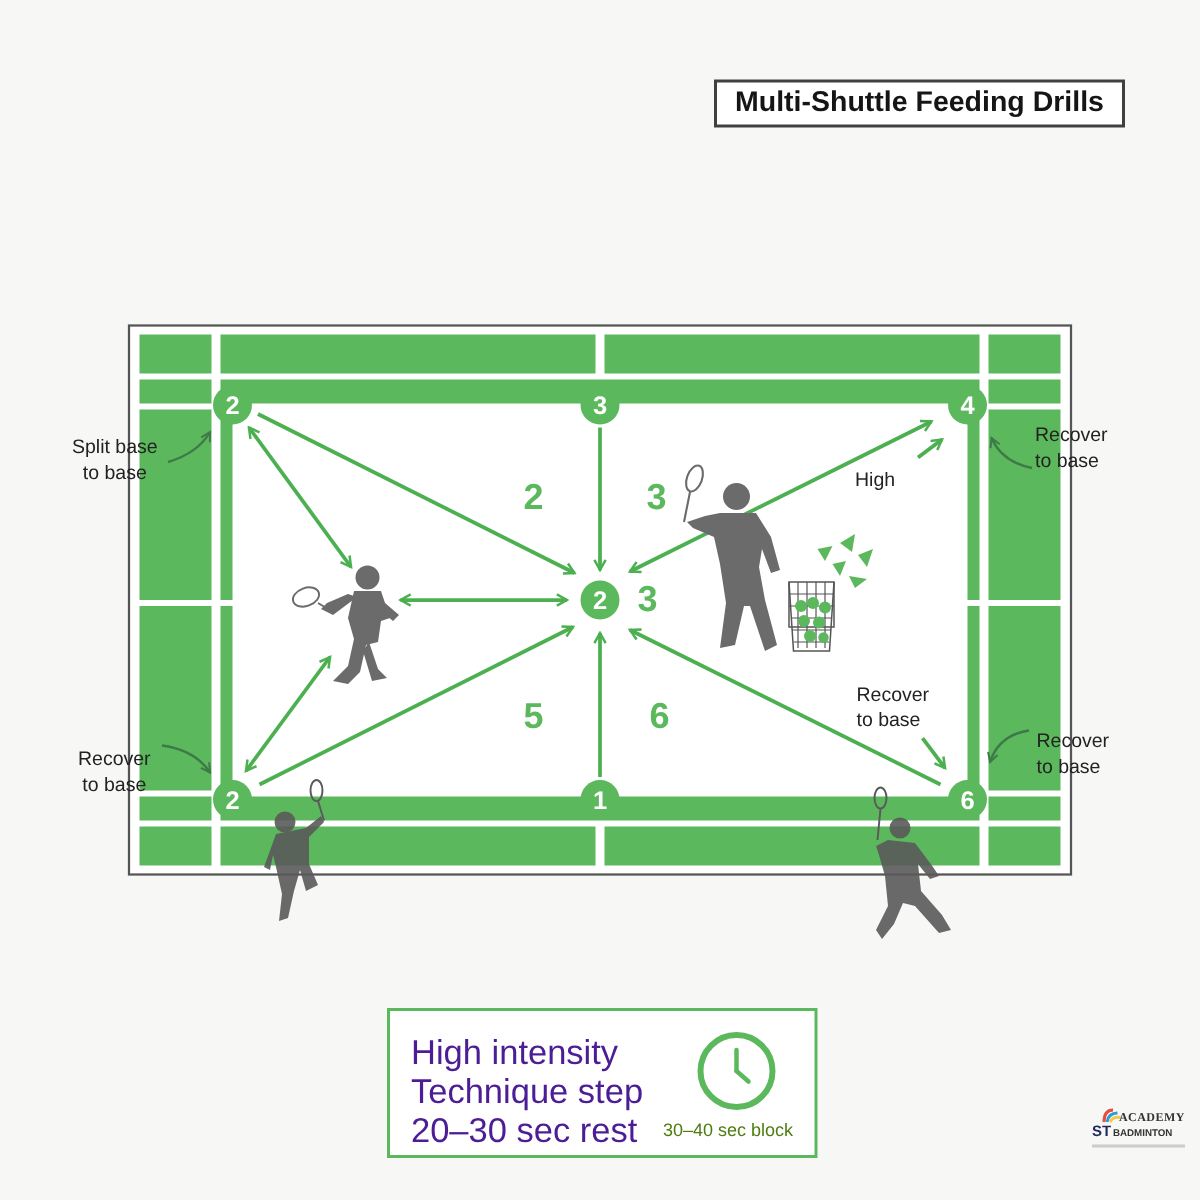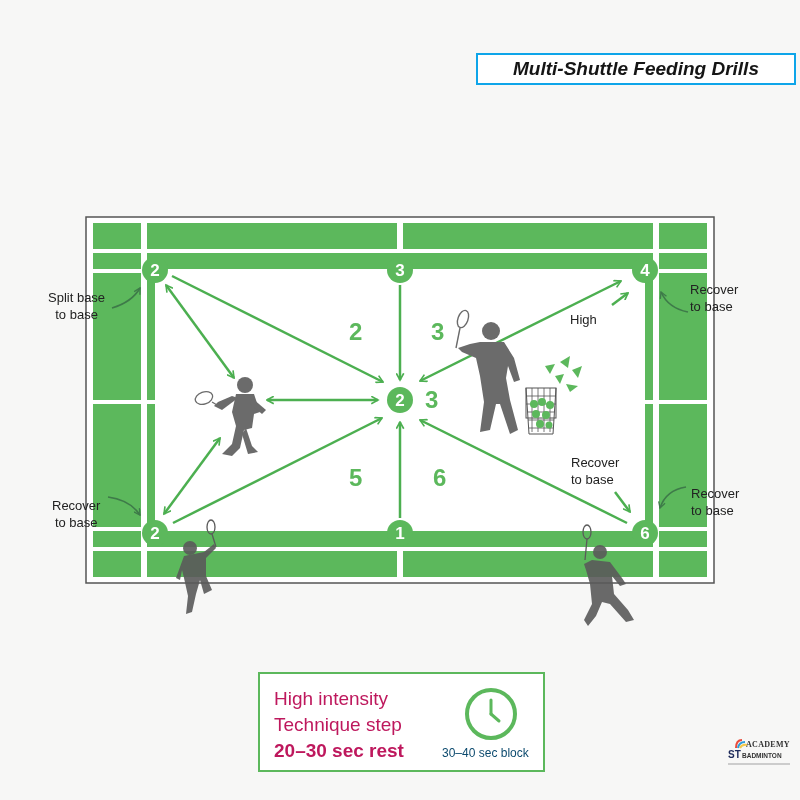--- a/index.html
+++ b/index.html
@@ -3,42 +3,42 @@
   <meta charset="utf-8">
   <style>
     html, body { margin: 0; padding: 0; }
     body {
       width: 800px; height: 800px; position: relative; overflow: hidden;
       background: #f7f7f6;
       font-family: "Liberation Sans", "DejaVu Sans", sans-serif;
       color: #1c1c1c;
     }
     .title-box {
-      position: absolute; left: 476px; top: 53px; width: 320px; height: 32px;
-      border: 2px solid #0ea5e9; background: #fff; box-sizing: border-box;
+      position: absolute; left: 476px; top: 53px; width: 274px; height: 32px;
+      border: 2px solid #404040; background: #fff; box-sizing: border-box;
       display: flex; align-items: center; justify-content: center;
-      font-weight: bold; font-size: 19px; color: #151515; font-style: italic;
+      font-weight: bold; font-size: 19px; color: #151515;
     }
     svg.court { position: absolute; left: 0; top: 0; }
     .label {
       position: absolute; font-size: 13px; line-height: 17px; color: #222;
       text-align: center; white-space: nowrap;
     }
     .zone-num {
       position: absolute; font-size: 24px; font-weight: bold; color: #5cb85c;
     }
     .info-box {
       position: absolute; left: 258px; top: 672px; width: 287px; height: 100px;
       border: 2px solid #5cb85c; background: #fff; box-sizing: border-box;
     }
     .info-line {
-      position: absolute; left: 14px; font-size: 19px; color: #be185d; white-space: nowrap;
+      position: absolute; left: 14px; font-size: 23px; color: #4c1d95; white-space: nowrap;
     }
     .clock-cap {
-      position: absolute; left: 182px; top: 72px; font-size: 12px; color: #0c4a6e; white-space: nowrap;
+      position: absolute; left: 182px; top: 72px; font-size: 12px; color: #4d7c0f; white-space: nowrap;
     }
     .logo {
       position: absolute; left: 728px; top: 738px; width: 62px; height: 34px;
     }
     .logo .l1 { position: absolute; left: 18px; top: 2px; font-size: 8px; font-weight: bold; color: #333; letter-spacing: 0.3px; font-family: Liberation Serif, serif; }
     .logo .l2 { position: absolute; left: 0; top: 11px; font-size: 10px; font-weight: bold; color: #1d2a5a; }
     .logo .l3 { position: absolute; left: 14px; top: 14px; font-size: 6.5px; font-weight: bold; color: #333; }
     .logo .l4 { position: absolute; left: 0; top: 25px; width: 62px; height: 2px; background: #ccc; }
   </style>
 </head>
@@ -236,21 +236,21 @@
 </div>
 <div class="label" style="left:691px;top:485px;text-align:left;">
   <div>Recover</div>
   <div>to base</div>
 </div>
 <div class="label" style="left:570px;top:311px;">High</div>
 
 <div class="info-box">
   <div class="info-line" style="top:14px;">High intensity</div>
   <div class="info-line" style="top:40px;">Technique step</div>
-  <div class="info-line" style="top:66px;font-weight:bold;">20–30 sec rest</div>
+  <div class="info-line" style="top:66px;">20–30 sec rest</div>
   <svg style="position:absolute;left:203px;top:12px;" width="56" height="56" viewBox="0 0 56 56">
     <circle cx="28" cy="28" r="24" fill="none" stroke="#5cb85c" stroke-width="4"></circle>
     <line x1="28" y1="28" x2="28" y2="14" stroke="#5cb85c" stroke-width="3" stroke-linecap="round"></line>
     <line x1="28" y1="28" x2="36" y2="35" stroke="#5cb85c" stroke-width="3" stroke-linecap="round"></line>
   </svg>
   <div class="clock-cap">30–40 sec block</div>
 </div>
 
 <div class="logo">
   <svg style="position:absolute;left:6px;top:0;" width="14" height="12" viewBox="0 0 14 12">

